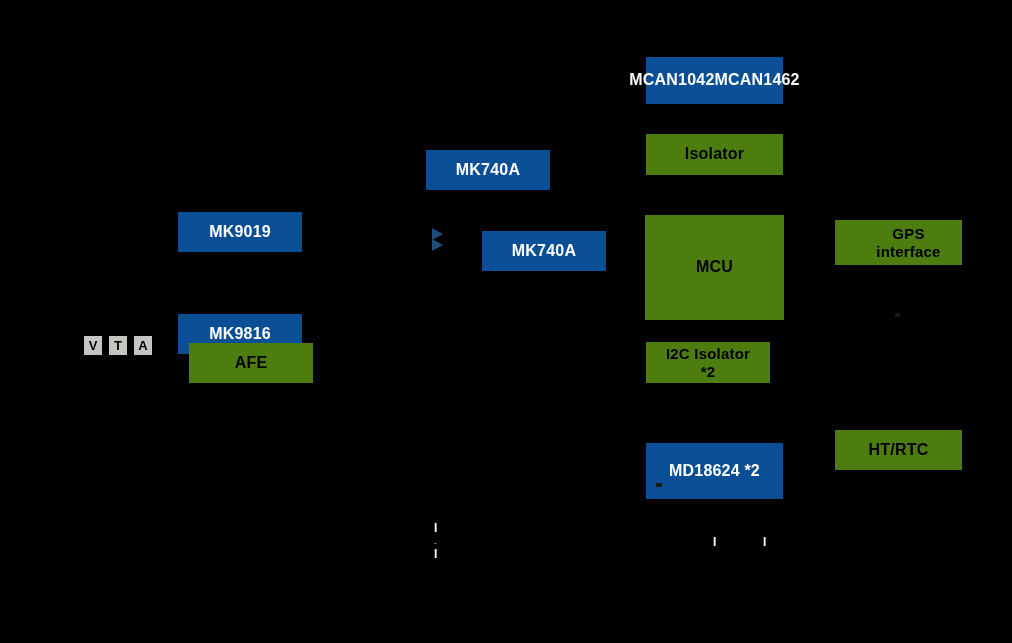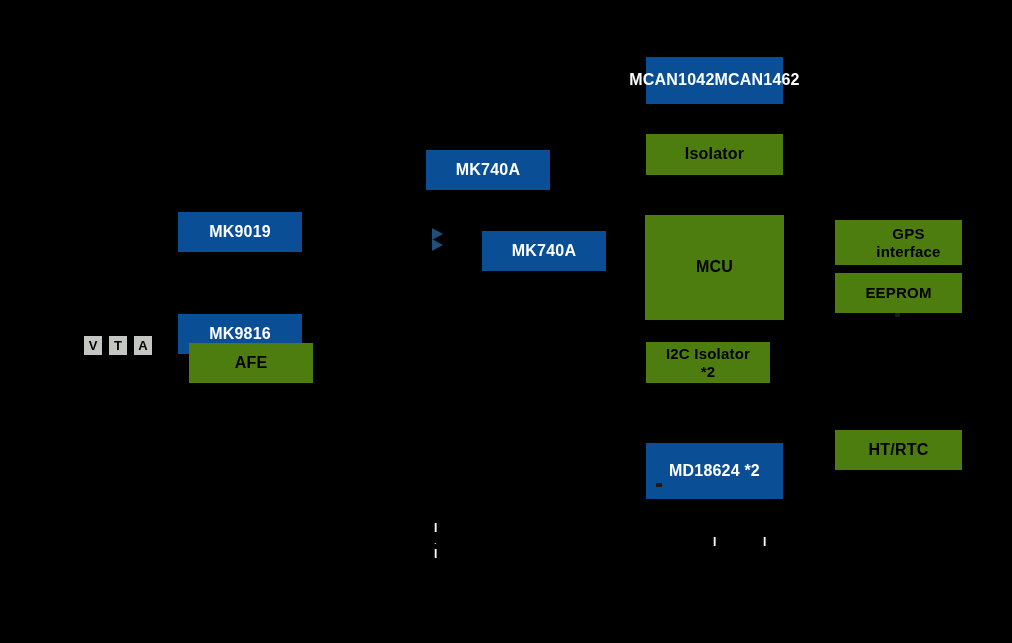--- a/index.html
+++ b/index.html
@@ -100,23 +100,20 @@
 
   <div class="block gray" style="left:645px;top:206px;width:139px;height:105px;font-size:16px;margin-top:9px;">
     <span>MCU</span>
   </div>
 
   <div class="block gray" style="left:835px;top:220px;width:127px;height:45px;font-size:15px;flex-direction:column;padding-left:20px;">
     <span>GPS</span>
     <span>interface</span>
   </div>
 
-  <div class="block gray" style="left:835px;top:273px;width:127px;height:40px;font-size:15px;">
-    <span>EEPROM</span>
-  </div>
   <div class="edge-mark" style="left:895px;top:313px;width:5px;height:4px;"></div>
 
   <div class="block blue" style="left:178px;top:274px;width:124px;height:40px;font-size:16px;margin-top:40px;">
     <span>MK9816</span>
   </div>
 
   <div class="block gray" style="left:189px;top:343px;width:124px;height:40px;font-size:16px;">
     <span>AFE</span>
   </div>
 

